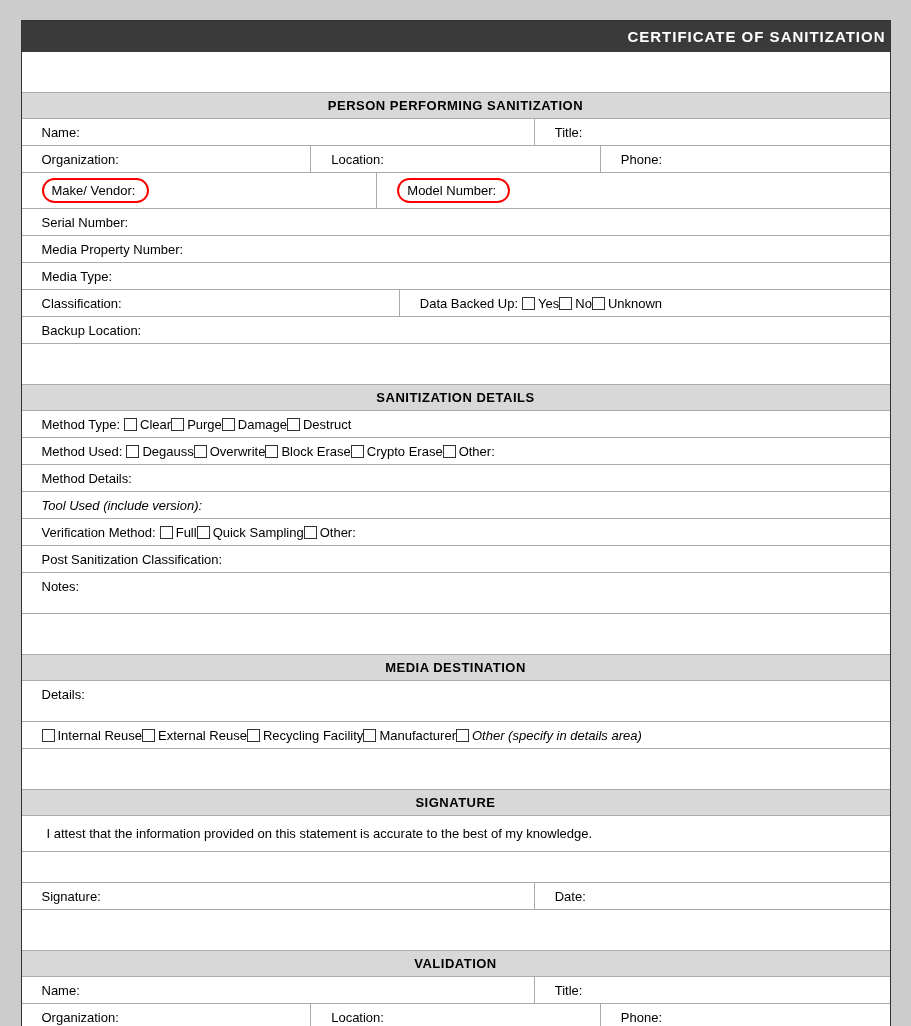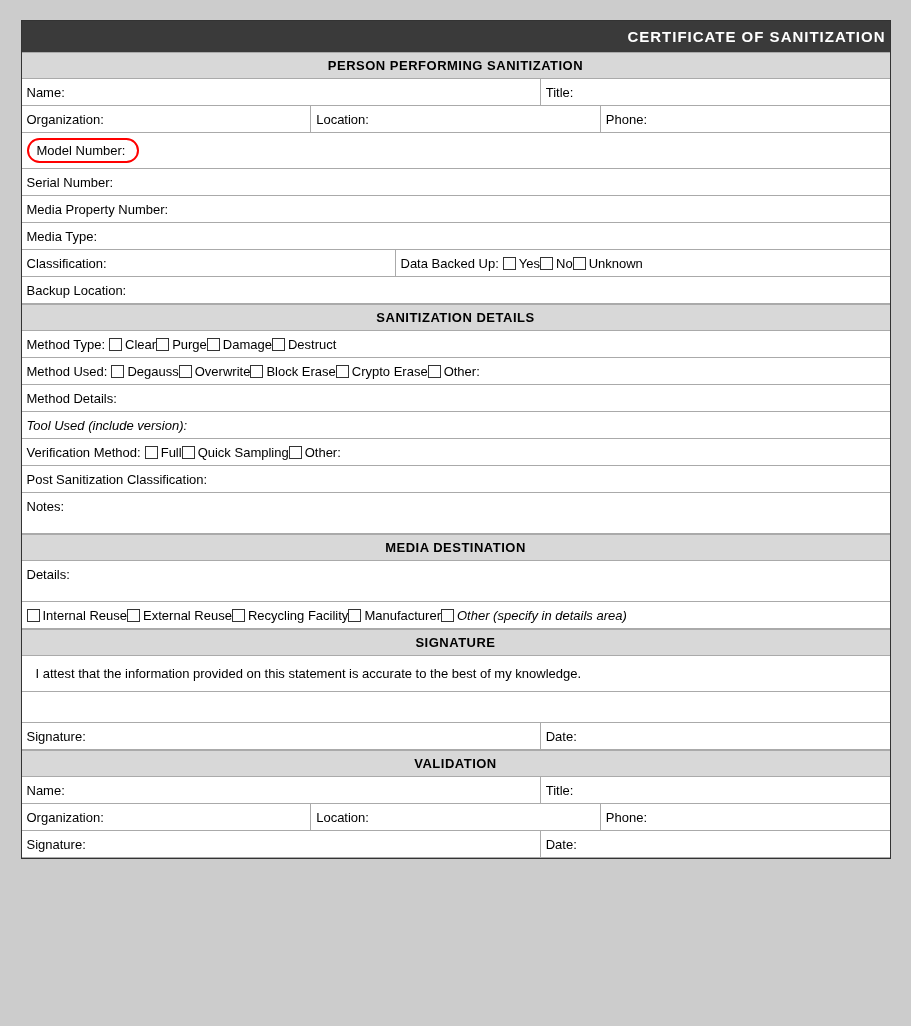--- a/index.html
+++ b/index.html
@@ -28,27 +28,28 @@
     }
     .sub-header {
       background: #d8d8d8;
       text-align: center;
       font-weight: bold;
       font-size: 13px;
       padding: 5px 4px;
       border-top: 1px solid #aaa;
       border-bottom: 1px solid #aaa;
       letter-spacing: 0.5px;
+      margin-top: 40px;
     }
     .row {
       display: flex;
       border-bottom: 1px solid #aaa;
     }
     .cell {
-      padding: 5px 5px;
+      padding: 5px 20px;
       border-right: 1px solid #aaa;
       flex: 1;
       min-height: 26px;
       display: flex;
       align-items: center;
     }
     .cell:last-child {
       border-right: none;
     }
     .cell label {
@@ -84,21 +85,21 @@
       display: inline-block;
       flex-shrink: 0;
     }
     .italic { font-style: italic; }
     .tall-cell {
       min-height: 40px;
       align-items: flex-start;
       padding-top: 6px;
     }
     .signature-text-row {
-      padding: 8px 14px;
+      padding: 8px 25px;
       min-height: 36px;
       border-bottom: 1px solid #aaa;
       display: flex;
       align-items: center;
     }
   </style>
 </head>
 <body>
 
 <div class="form-container">
@@ -124,20 +125,25 @@
     </div>
     <div class="cell" style="flex:2">
       <label>Location:</label>
     </div>
     <div class="cell" style="flex:2">
       <label>Phone:</label>
     </div>
   </div>
 
   <div class="row">
+    <div class="cell" style="flex:2">
+      <span class="highlighted">
+        <label>Make/ Vendor:</label>
+      </span>
+    </div>
     <div class="cell" style="flex:3">
       <span class="highlighted">
         <label>Model Number:</label>
       </span>
     </div>
   </div>
   <div class="row">
     <div class="cell full">
       <label>Serial Number:</label>
     </div>

